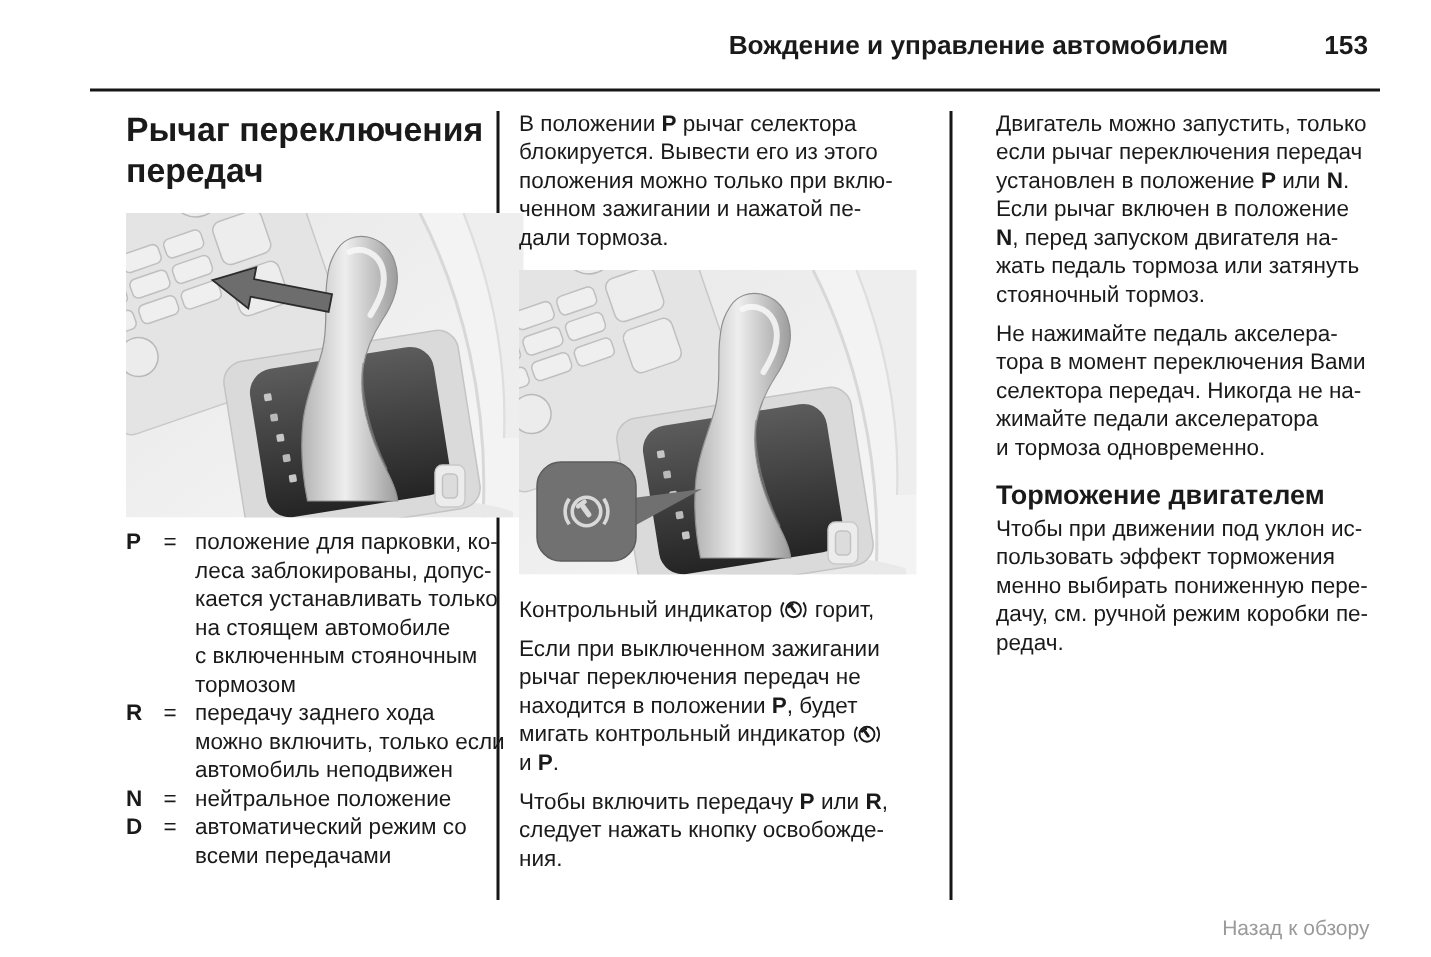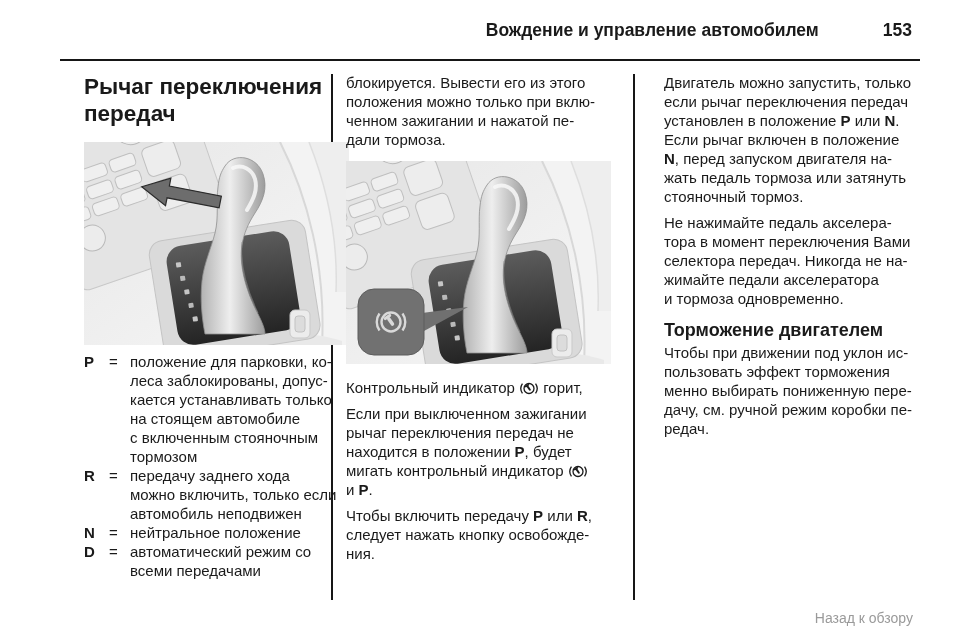--- a/index.html
+++ b/index.html
@@ -151,20 +151,21 @@
         <span class="def-text">
             <span class="ln">автоматический режим со</span>
             <span class="ln">всеми передачами</span>
           </span>
       </div>
     </div>
   </div>
 
   <div class="col" id="col-mid">
     <p class="para">
+        <span class="ln"><span>В положении </span><span class="b">P</span><span> рычаг селектора</span></span>
         <span class="ln">блокируется. Вывести его из этого</span>
         <span class="ln">положения можно только при вклю-</span>
         <span class="ln">ченном зажигании и нажатой пе-</span>
         <span class="ln">дали тормоза.</span>
       </p>
 
     <svg class="figure" viewBox="0 0 265 203">
       <use href="#shifter-scene"></use>
       <g>
         <polygon points="76,152 122,146 78,170" fill="#707070"></polygon>

